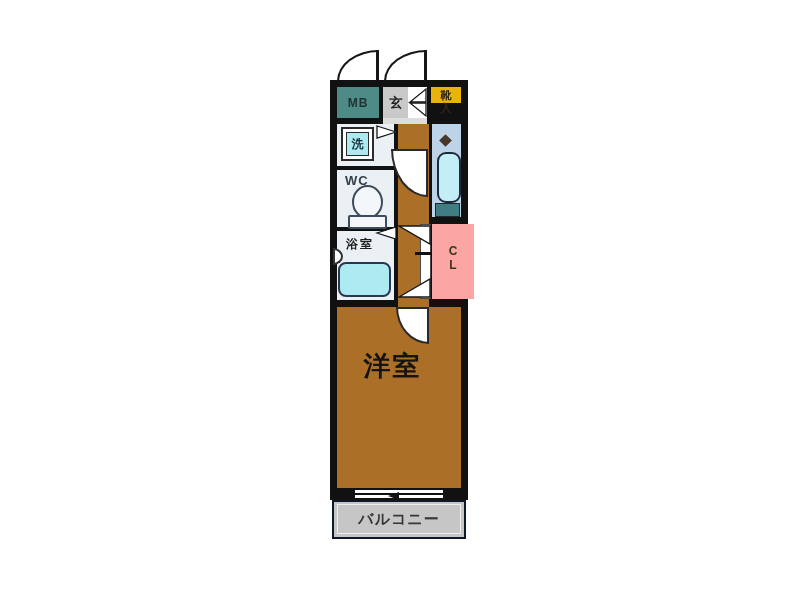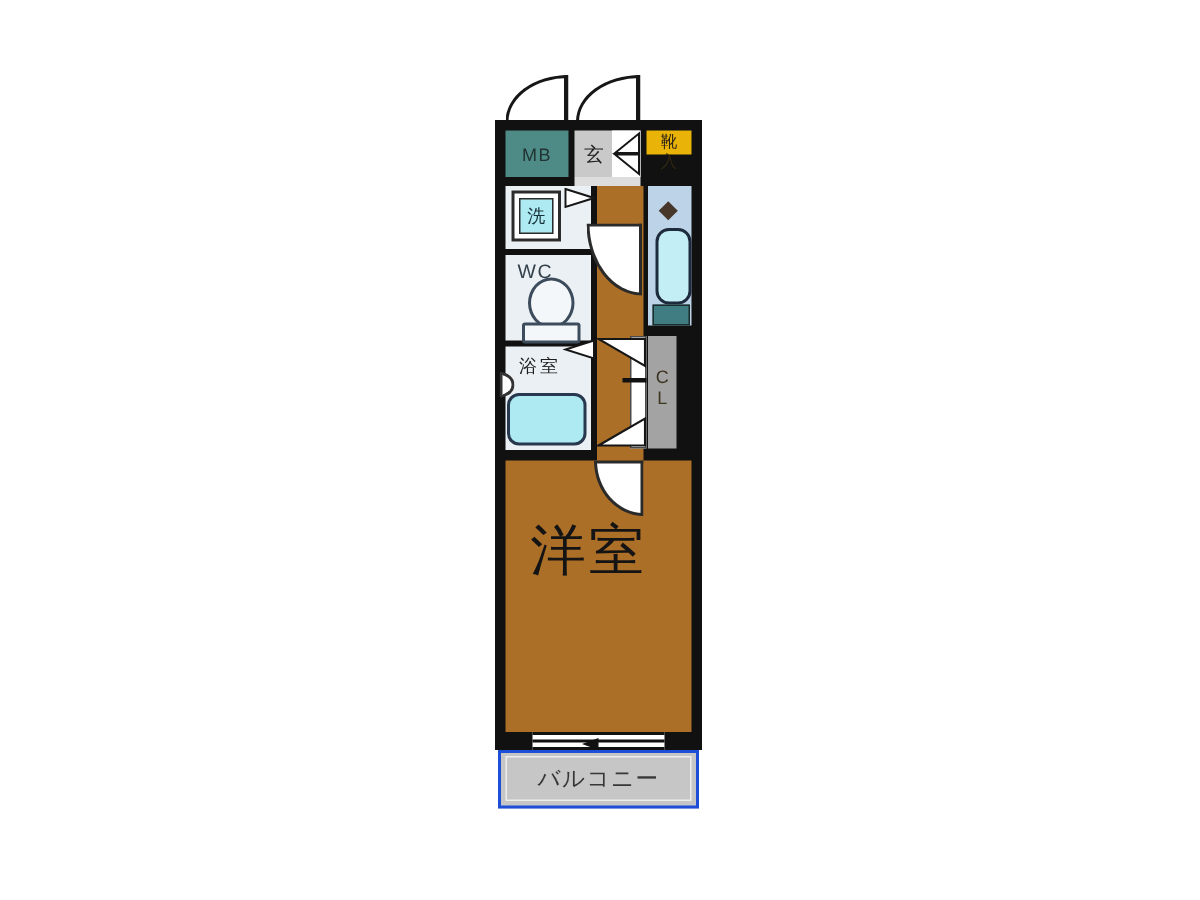--- a/index.html
+++ b/index.html
@@ -1,18 +1,18 @@
 <!DOCTYPE html>
 <html><head>
 <meta charset="utf-8">
 <style>
   html,body{margin:0;padding:0;background:#ffffff;}
   #canvas{
     position:relative;width:800px;height:600px;background:#ffffff;overflow:hidden;
-    font-family:"Liberation Sans","DejaVu Sans",sans-serif;color:#1a1a1a;
+    font-family:"Liberation Sans","DejaVu Sans",sans-serif;color:#1a1a1a;font-weight:bold;
   }
   .abs{position:absolute;box-sizing:border-box;}
   .lbl{display:flex;align-items:center;justify-content:center;}
   
   .walls{left:330px;top:80px;width:138px;height:420px;background:#111111;}
   
   .arc-up{background:#ffffff;border:2px solid #161616;border-bottom:none;border-radius:100% 0 0 0;border-right-width:3px;}
   .arc-down{background:#ffffff;border:2px solid #2a2a2a;border-radius:0 0 0 100%;}
   
   .mb{left:337px;top:87px;width:42px;height:31px;background:#4e8a86;font-size:12px;color:#203432;letter-spacing:1px;}
@@ -30,34 +30,34 @@
   .wc{left:337px;top:170px;width:57px;height:57px;}
   .wc-label{position:absolute;left:8px;top:3px;font-size:13px;color:#34404a;letter-spacing:1px;text-align:right;}
   .toilet-bowl{position:absolute;left:15px;top:15px;width:27px;height:30px;background:#f4f7f9;border:2px solid #3c4c5c;border-radius:50%;}
   .toilet-tank{position:absolute;left:11px;top:45px;width:35px;height:10px;background:#f4f7f9;border:2px solid #3c4c5c;border-radius:2px;}
   .bath{left:337px;top:231px;width:57px;height:69px;}
   .bath-label{position:absolute;left:9px;top:5px;font-size:12px;color:#1e1e1e;letter-spacing:2px;}
   .bath-dshape{left:333px;top:248px;width:10px;height:17px;background:#ffffff;border:2px solid #333;border-radius:0 100% 100% 0 / 0 50% 50% 0;}
   .tub{left:338px;top:262px;width:53px;height:35px;background:#aeeaf2;border:2px solid #27384f;border-radius:8px;}
   .hall{left:398px;top:124px;width:31px;height:183px;background:#ac6f28;}
   .mainroom{left:337px;top:307px;width:124px;height:181px;background:#ac6f28;}
-  .room-label{left:337px;top:350px;width:111px;text-align:center;font-size:37px;line-height:33px;color:#141414;letter-spacing:2px;}
+  .room-label{left:337px;top:350px;width:111px;text-align:center;font-size:27px;line-height:33px;color:#141414;letter-spacing:2px;}
   .kitchen{left:432px;top:124px;width:29px;height:93px;background:#bdd4e8;}
   .burner{position:absolute;left:9px;top:12px;width:9px;height:9px;background:#47362a;transform:rotate(45deg);}
   .sink{position:absolute;left:5px;top:28px;width:20px;height:47px;background:#c4eef6;border:2px solid #1e2b3c;border-radius:9px;}
   .counter{position:absolute;left:3px;top:79px;width:23px;height:12px;background:#3f7d82;border:1px solid #1c2b2b;}
-  .cl{left:432px;top:224px;width:19px;height:75px;background:#a3a3a3;}
+  .cl{left:432px;top:224px;width:42px;height:75px;background:#fca5a5;}
   .cl-label{width:13px;margin:20px auto 0;word-break:break-all;font-size:12px;line-height:14px;text-align:center;color:#3d3420;}
   .cl-strip{left:420px;top:224px;width:11px;height:75px;background:#ffffff;border:1px solid #4a4a4a;}
   .cl-tick{left:415px;top:252px;width:16px;height:3px;background:#111;}
   .halldoor{left:391px;top:149px;width:37px;height:48px;}
   .roomdoor{left:396px;top:307px;width:33px;height:37px;}
   .window{left:355px;top:488px;width:88px;height:12px;background:#ffffff;border-top:2px solid #111;border-bottom:2px solid #111;}
   .window-line{position:absolute;left:0;top:3px;width:100%;height:2px;background:#111;}
-  .balcony{left:332px;top:500px;width:134px;height:39px;background:#c6c6c6;border:2px solid #1d4ed8;font-size:15px;color:#373737;letter-spacing:1px;}
+  .balcony{left:332px;top:500px;width:134px;height:39px;background:#c6c6c6;border:2px solid #0f172a;font-size:15px;color:#373737;letter-spacing:1px;}
   .balcony-inner{position:absolute;left:3px;right:3px;top:2px;bottom:3px;border:1px solid #ededed;pointer-events:none;}
   svg{display:block;}
 </style>
 </head>
 <body>
 
 <div id="canvas">
 
   <div class="abs arc-up" style="left:337px;top:50px;width:42px;height:31px;"></div>
   <div class="abs arc-up" style="left:384px;top:50px;width:43px;height:31px;"></div>

